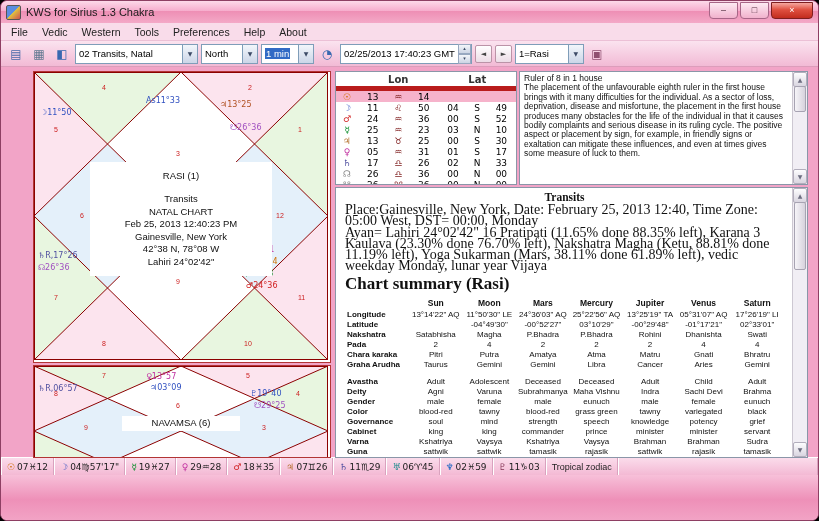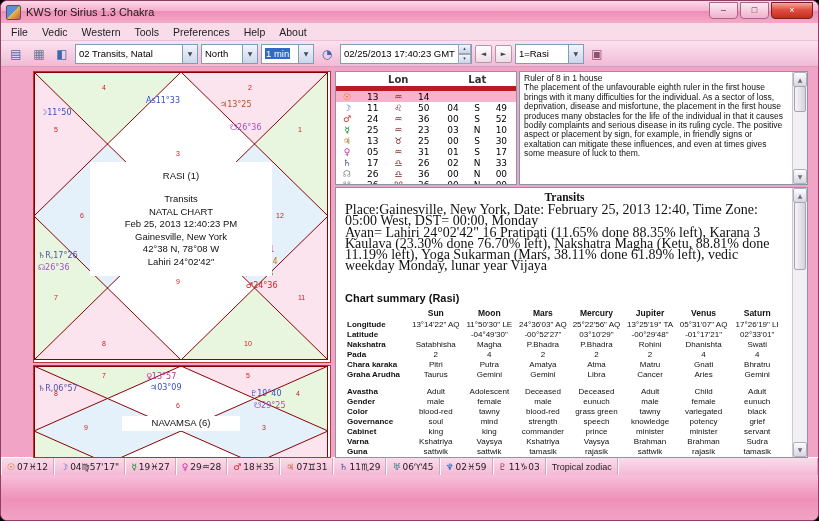--- a/index.html
+++ b/index.html
@@ -67,21 +67,21 @@
   .interp-text{position:absolute;inset:1px 15px 1px 1px;padding:1px 3px;font-size:8.5px;
     line-height:9.4px;color:#111;overflow:hidden;}
   .credit{margin-top:9px;}
 
   .report-panel{position:absolute;left:334px;top:120px;width:471px;height:269px;background:#fff;
     border:1px solid #8a96a8;}
   .report-body{position:absolute;inset:1px 15px 1px 1px;padding:2px 8px;overflow:hidden;
     font-family:"Liberation Serif",serif;color:#111;}
   .r-title{text-align:center;font-weight:bold;font-size:11.5px;}
   .r-line{font-size:14px;line-height:11px;margin-top:1px;}
-  .r-sum{font-family:Liberation Sans, sans-serif;font-weight:bold;font-size:11px;margin:21px 0 3px;}
+  .r-sum{font-family:Liberation Serif, serif;font-weight:bold;font-size:17px;margin:3px 0 3px;}
   #sumtable{width:100%;border-collapse:collapse;table-layout:fixed;
     font-family:"Liberation Sans",sans-serif;font-size:8px;}
   #sumtable th{font-size:8.5px;font-weight:bold;padding:1px 0;}
   #sumtable td{text-align:center;padding:0.5px 0;white-space:nowrap;overflow:hidden;}
   #sumtable td:first-child{text-align:left;font-weight:bold;padding-left:2px;}
   #sumtable tr.gap td{padding-top:8px;}
 
   .vscroll{position:absolute;top:0;right:0;bottom:0;width:14px;background:#f1eef4;border-left:1px solid #cdc8d2;}
   .sb-btn{position:absolute;left:0;right:0;height:13px;display:flex;align-items:center;justify-content:center;
     font-size:6px;color:#6d6d80;background:linear-gradient(#fdfdfe,#d9d5e0);border:1px solid #b2aebc;border-radius:2px;}
@@ -460,20 +460,30 @@
                   <td>Avastha</td>
                   <td>Adult</td>
                   <td>Adolescent</td>
                   <td>Deceased</td>
                   <td>Deceased</td>
                   <td>Adult</td>
                   <td>Child</td>
                   <td>Adult</td>
                 </tr>
                 <tr>
+                  <td>Deity</td>
+                  <td>Agni</td>
+                  <td>Varuna</td>
+                  <td>Subrahmanya</td>
+                  <td>Maha Vishnu</td>
+                  <td>Indra</td>
+                  <td>Sachi Devi</td>
+                  <td>Brahma</td>
+                </tr>
+                <tr>
                   <td>Gender</td>
                   <td>male</td>
                   <td>female</td>
                   <td>male</td>
                   <td>eunuch</td>
                   <td>male</td>
                   <td>female</td>
                   <td>eunuch</td>
                 </tr>
                 <tr>
@@ -564,21 +574,21 @@
         <div class="seg">
           <span class="g" style="color: rgb(192, 48, 160);">♀</span>
           <span class="txt">29♒28</span>
         </div>
         <div class="seg">
           <span class="g" style="color: rgb(208, 32, 32);">♂</span>
           <span class="txt">18♓35</span>
         </div>
         <div class="seg">
           <span class="g" style="color: rgb(176, 104, 32);">♃</span>
-          <span class="txt">07♊31</span>
+          <span class="txt">07♊26</span>
         </div>
         <div class="seg">
           <span class="g" style="color: rgb(80, 80, 160);">♄</span>
           <span class="txt">11♏29</span>
         </div>
         <div class="seg">
           <span class="g" style="color: rgb(16, 136, 136);">♅</span>
           <span class="txt">06♈45</span>
         </div>
         <div class="seg">

